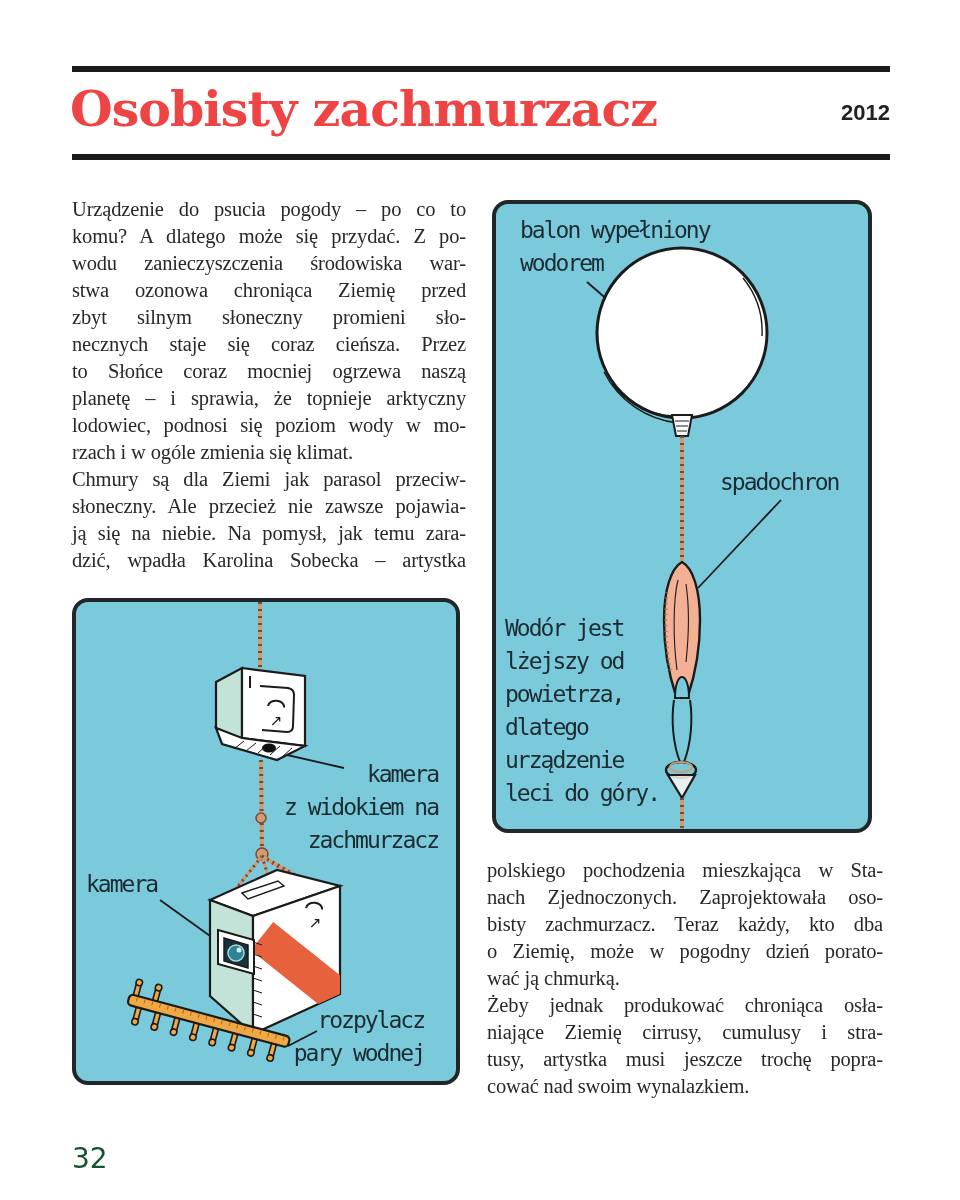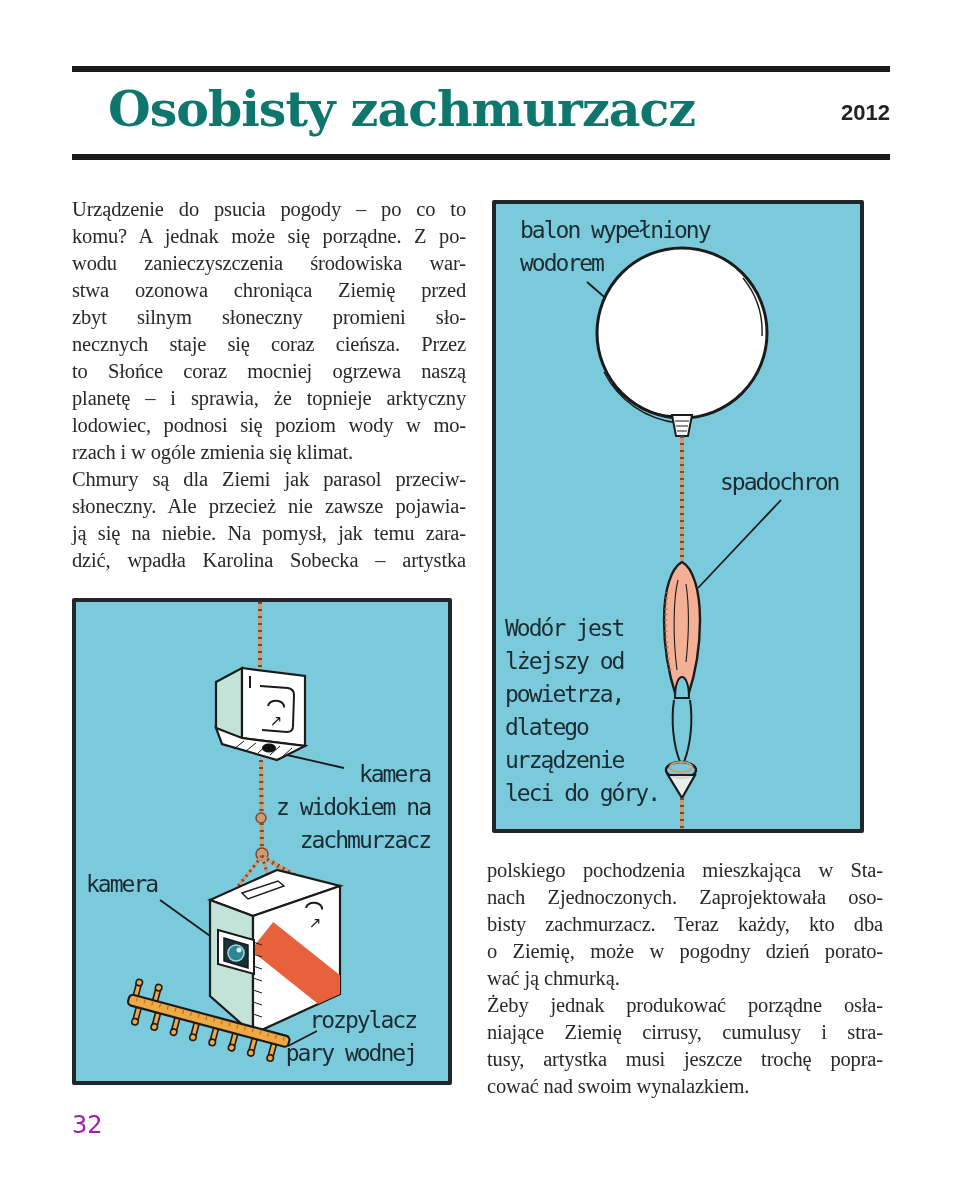--- a/index.html
+++ b/index.html
@@ -5,59 +5,59 @@
   html,body{margin:0;padding:0;}
   body{
     width:960px;height:1200px;position:relative;overflow:hidden;
     background:#ffffff;color:#1e1e1e;
     font-family:"Liberation Serif",serif;
   }
   .rule{position:absolute;left:72px;width:818px;height:6px;background:#1b1b1b;}
   #title{
     position:absolute;left:70px;top:80px;
     font-family:"DejaVu Serif",serif;font-weight:bold;font-size:49px;
-    letter-spacing:-1px;color:#0f766e;white-space:nowrap;margin-left:38px;
+    letter-spacing:-1px;color:#ef4444;white-space:nowrap;
   }
   #year{
     position:absolute;top:100px;right:70px;
     font-family:Liberation Sans, sans-serif;font-weight:bold;font-size:22px;color:#222;
   }
   .textcol{position:absolute;}
   .bl{
     height:27px;font-size:20.5px;line-height:27px;letter-spacing:-0.15px;
     text-align:justify;text-align-last:justify;color:#282828;white-space:nowrap;
   }
   .bl.pe{text-align-last:left;}
   .panel{
     position:absolute;background:#7ACADB;
-    border:4px solid #20262a;border-radius:2px;
+    border:4px solid #20262a;border-radius:16px;padding-left:8px;
   }
   .panel svg.art{position:absolute;left:0;top:0;}
   .hand{
     position:absolute;
     font-family:"DejaVu Sans Mono",monospace;font-size:23px;line-height:33px;
     letter-spacing:-2px;color:#1c2b31;white-space:nowrap;
   }
   .hand.r{text-align:right;}
   #pagenum{
-    position:absolute;left:72px;top:1111px;
-    font-family:"DejaVu Sans",sans-serif;font-size:24px;color:#a21caf;
+    position:absolute;left:72px;top:1142px;
+    font-family:"DejaVu Sans",sans-serif;font-size:28px;color:#14532d;
   }
 </style>
 </head>
 <body>
 
 <div class="rule" style="top:66px"></div>
 <div id="title">Osobisty zachmurzacz</div>
 <div id="year">2012</div>
 <div class="rule" style="top:154px"></div>
 
 <div class="textcol" style="left:72px;top:196px;width:394px">
   <div class="bl">Urządzenie do psucia pogody – po co to</div>
-  <div class="bl">komu? A jednak może się porządne. Z po-</div>
+  <div class="bl">komu? A dlatego może się przydać. Z po-</div>
   <div class="bl">wodu zanieczyszczenia środowiska war-</div>
   <div class="bl">stwa ozonowa chroniąca Ziemię przed</div>
   <div class="bl">zbyt silnym słoneczny promieni sło-</div>
   <div class="bl">necznych staje się coraz cieńsza. Przez</div>
   <div class="bl">to Słońce coraz mocniej ogrzewa naszą</div>
   <div class="bl">planetę – i sprawia, że topnieje arktyczny</div>
   <div class="bl">lodowiec, podnosi się poziom wody w mo-</div>
   <div class="bl pe">rzach i w ogóle zmienia się klimat.</div>
   <div class="bl">Chmury są dla Ziemi jak parasol przeciw-</div>
   <div class="bl">słoneczny. Ale przecież nie zawsze pojawia-</div>
@@ -246,19 +246,19 @@
     <div>pary wodnej</div>
   </div>
 </div>
 
 <div class="textcol" style="left:487px;top:857px;width:396px">
   <div class="bl">polskiego pochodzenia mieszkająca w Sta-</div>
   <div class="bl">nach Zjednoczonych. Zaprojektowała oso-</div>
   <div class="bl">bisty zachmurzacz. Teraz każdy, kto dba</div>
   <div class="bl">o Ziemię, może w pogodny dzień porato-</div>
   <div class="bl pe">wać ją chmurką.</div>
-  <div class="bl">Żeby jednak produkować porządne osła-</div>
+  <div class="bl">Żeby jednak produkować chroniąca osła-</div>
   <div class="bl">niające Ziemię cirrusy, cumulusy i stra-</div>
   <div class="bl">tusy, artystka musi jeszcze trochę popra-</div>
   <div class="bl pe">cować nad swoim wynalazkiem.</div>
 </div>
 
 <div id="pagenum">32</div>
 
 </body></html>

